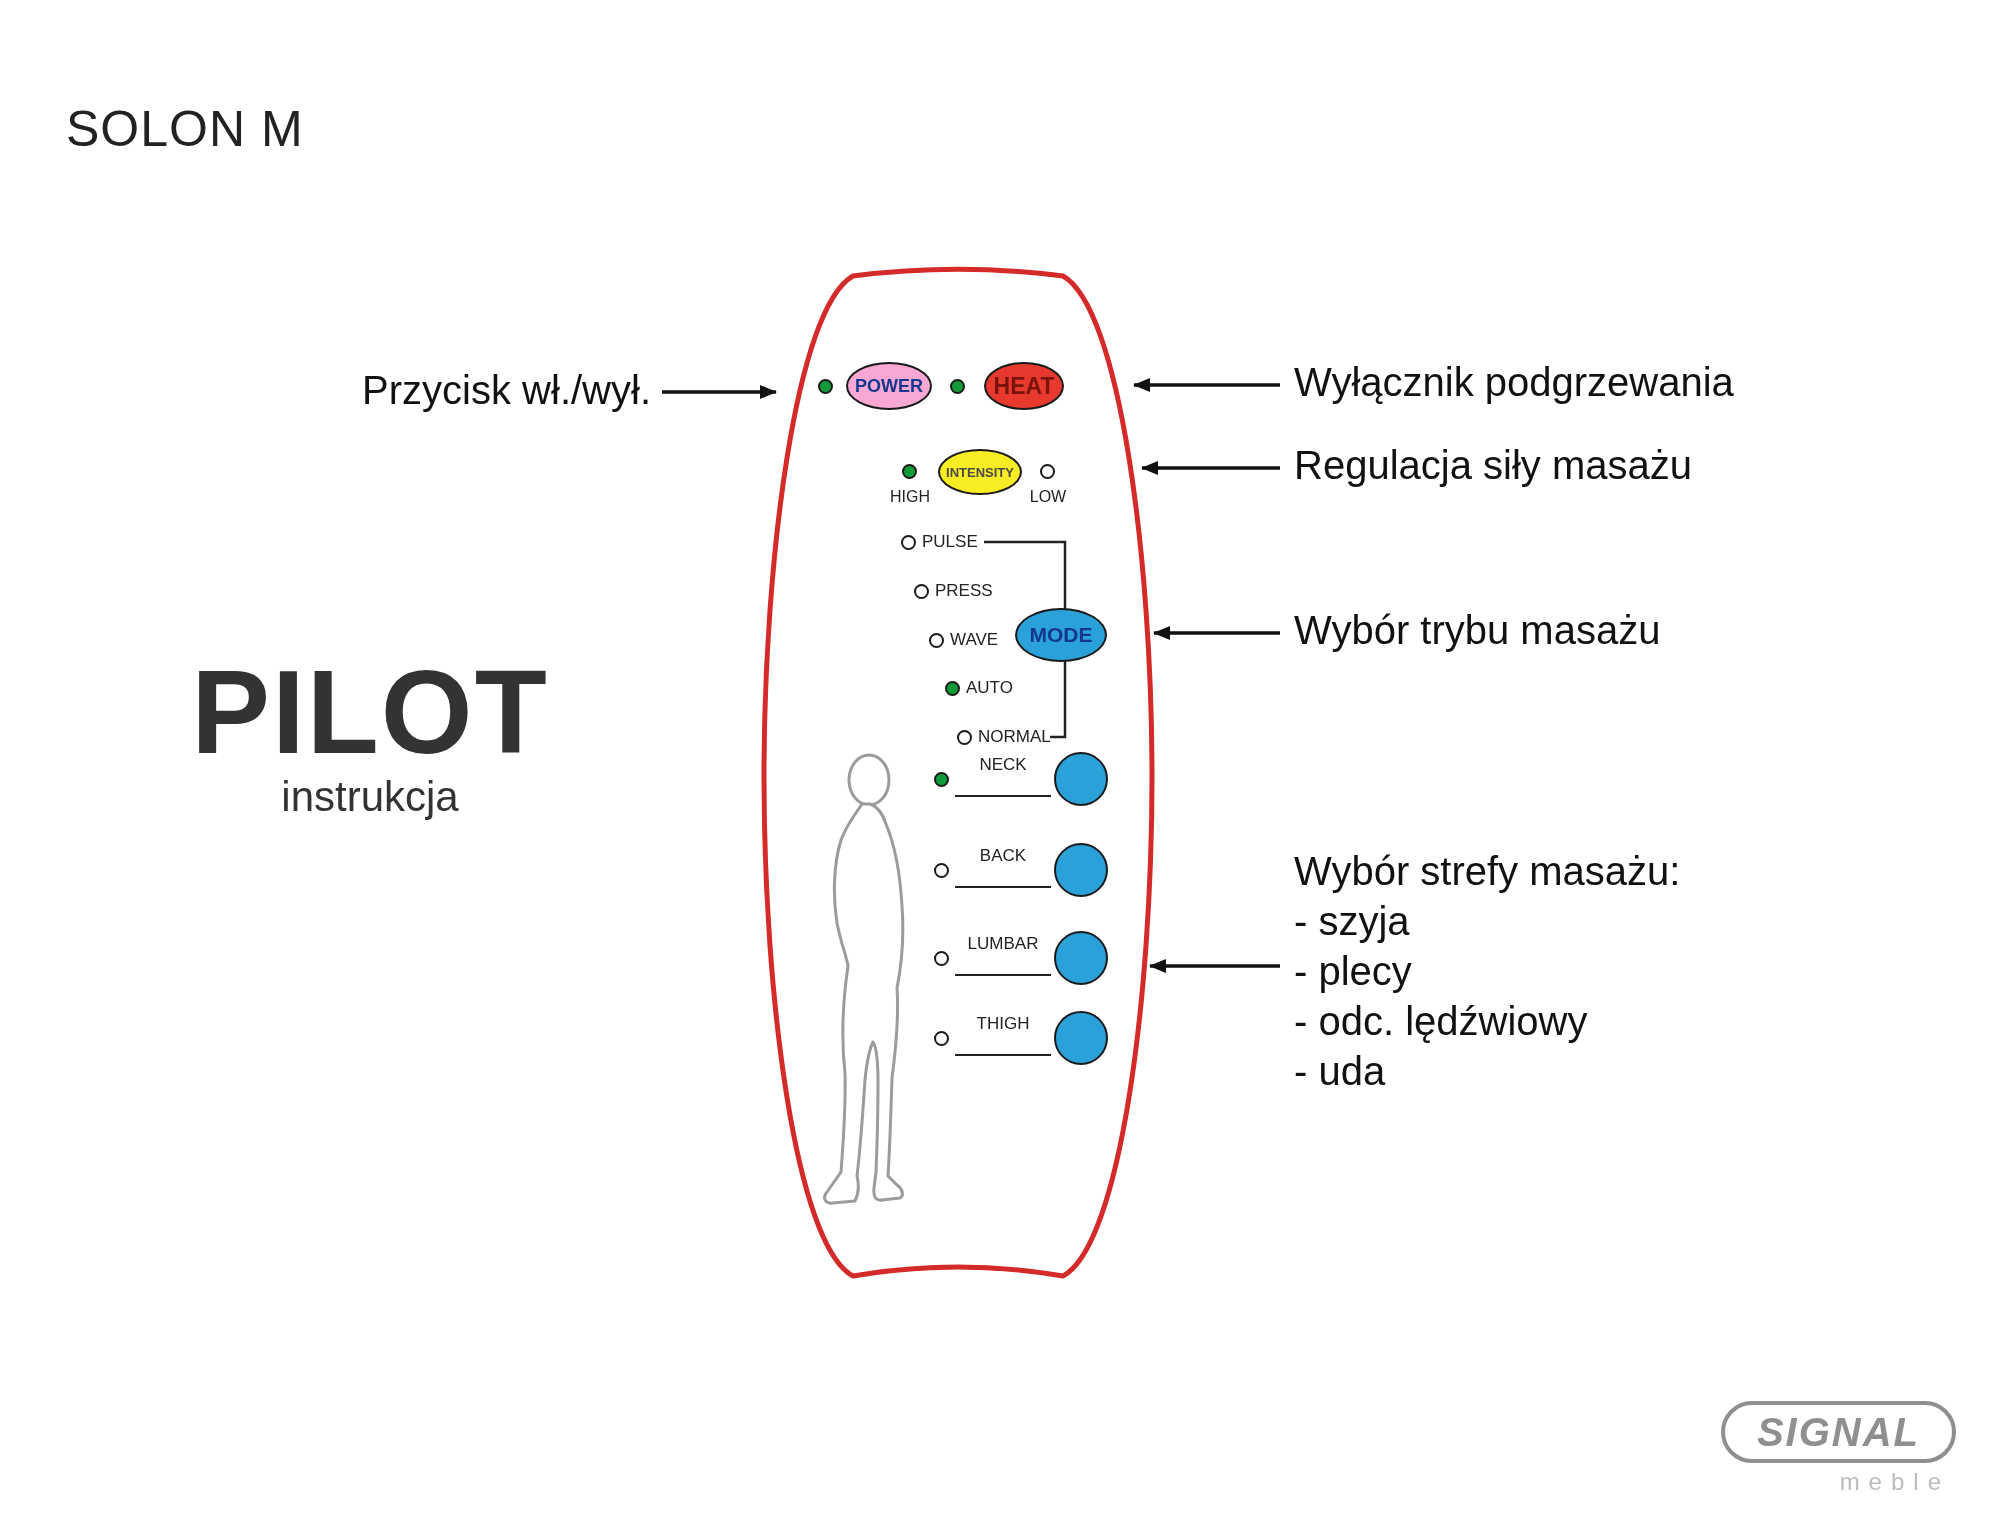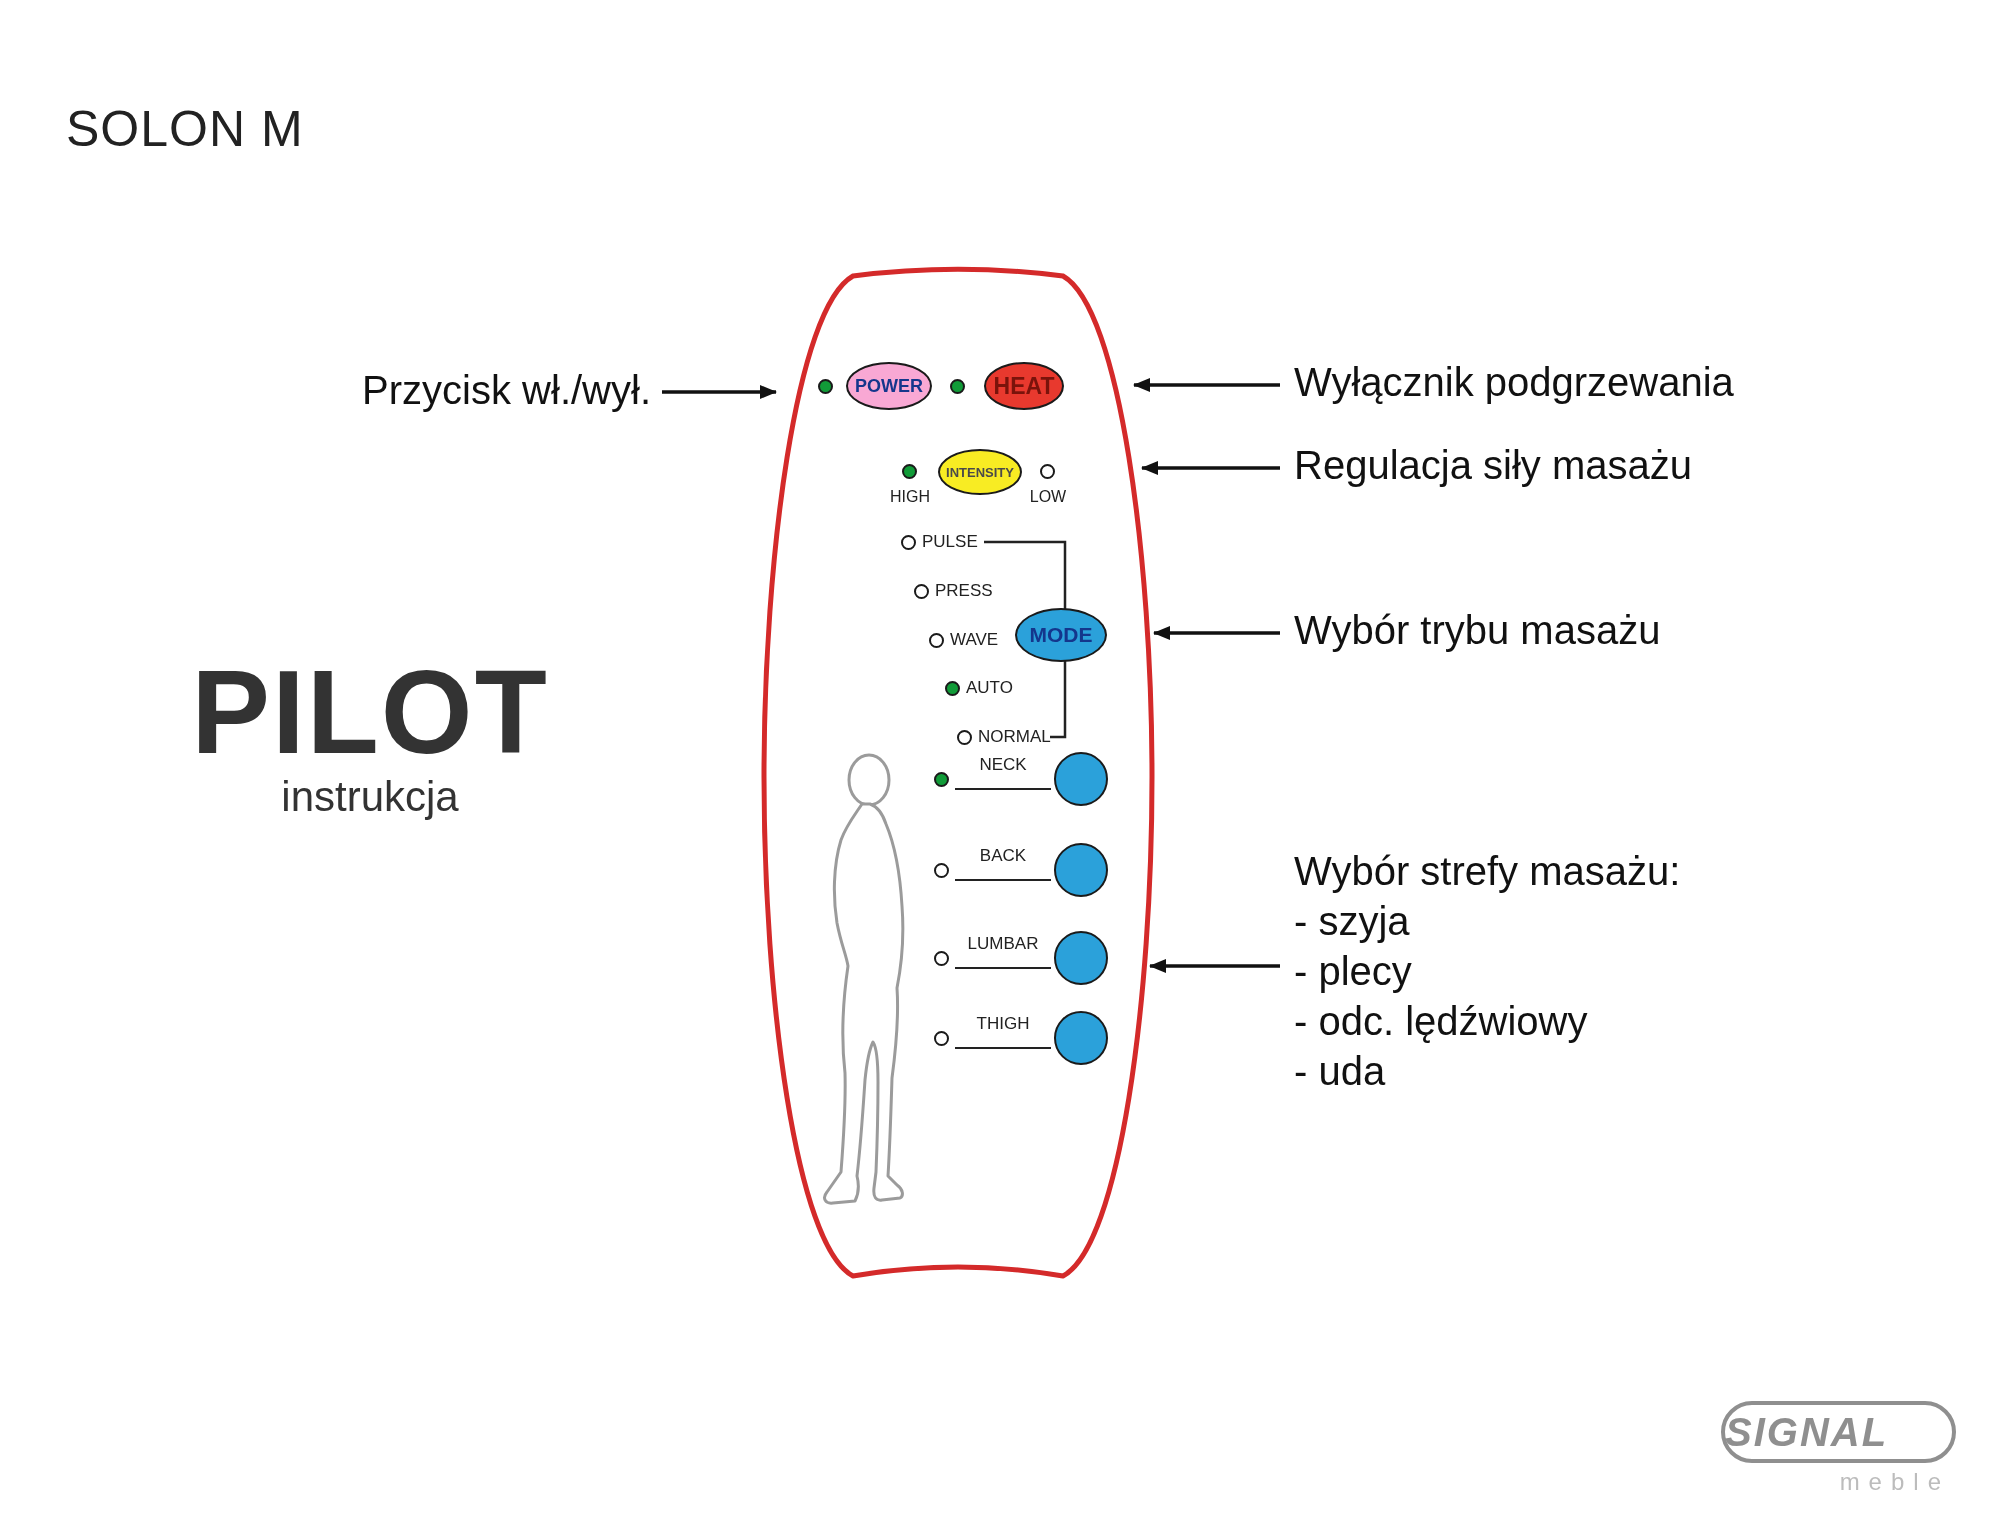--- a/index.html
+++ b/index.html
@@ -16,27 +16,27 @@
   .led.on{background:#119b38;}
   .oval{position:absolute;border:2px solid #1a1a1a;border-radius:50%;box-sizing:border-box;
         display:flex;align-items:center;justify-content:center;font-weight:700;cursor:pointer;}
   .oval.power{background:#f9a8d4;color:#14368c;font-size:18px;}
   .oval.heat{background:#e8392e;color:#7a130b;font-size:23px;}
   .oval.intensity{background:#f8ec23;color:#4a4a4a;font-size:13px;}
   .oval.mode{background:#2ba1da;color:#14368c;font-size:21px;}
   .mode-label{position:absolute;font-size:17px;line-height:20px;color:#222;}
   .side-label{position:absolute;font-size:16px;line-height:18px;color:#222;text-align:center;}
   .zone-label{position:absolute;width:96px;text-align:center;font-size:17px;line-height:20px;color:#222;
-              padding-bottom:13px;border-bottom:2px solid #222;}
+              padding-bottom:20px;border-bottom:2px solid #222;}
   .zone-btn{position:absolute;width:54px;height:54px;border-radius:50%;background:#2ba1da;
             border:2px solid #1a1a1a;box-sizing:border-box;cursor:pointer;}
   .ann{position:absolute;font-size:40px;color:#111;white-space:nowrap;}
   .ann-list div{line-height:50px;}
   .logo-oval{position:absolute;border:4px solid #8f8f8f;border-radius:62px;box-sizing:border-box;
-             display:flex;align-items:center;}
+             display:flex;align-items:center;justify-content:center;}
   .logo-text{font-size:40px;font-weight:700;font-style:italic;color:#8f8f8f;letter-spacing:2px;}
   .logo-sub{position:absolute;font-size:24px;color:#bcbcbc;letter-spacing:9px;text-align:right;}
 </style>
 </head>
 <body>
 
 <div class="canvas">
 
   <div class="title">SOLON M</div>
 

